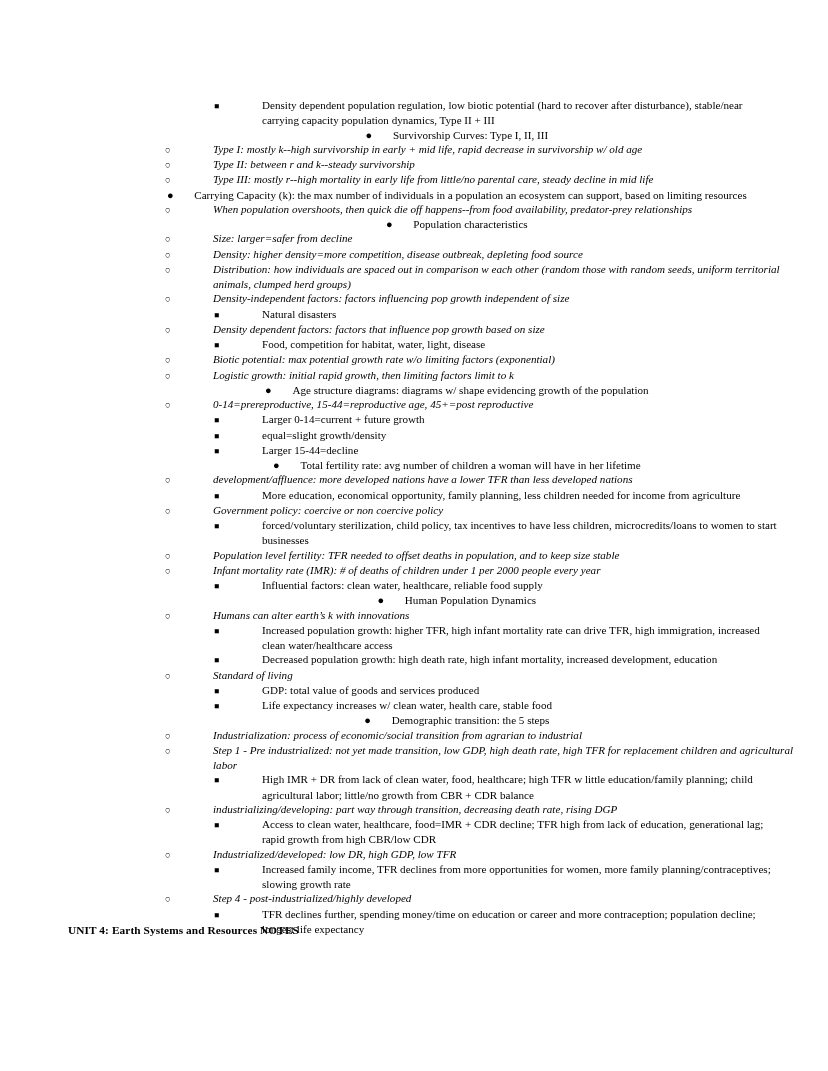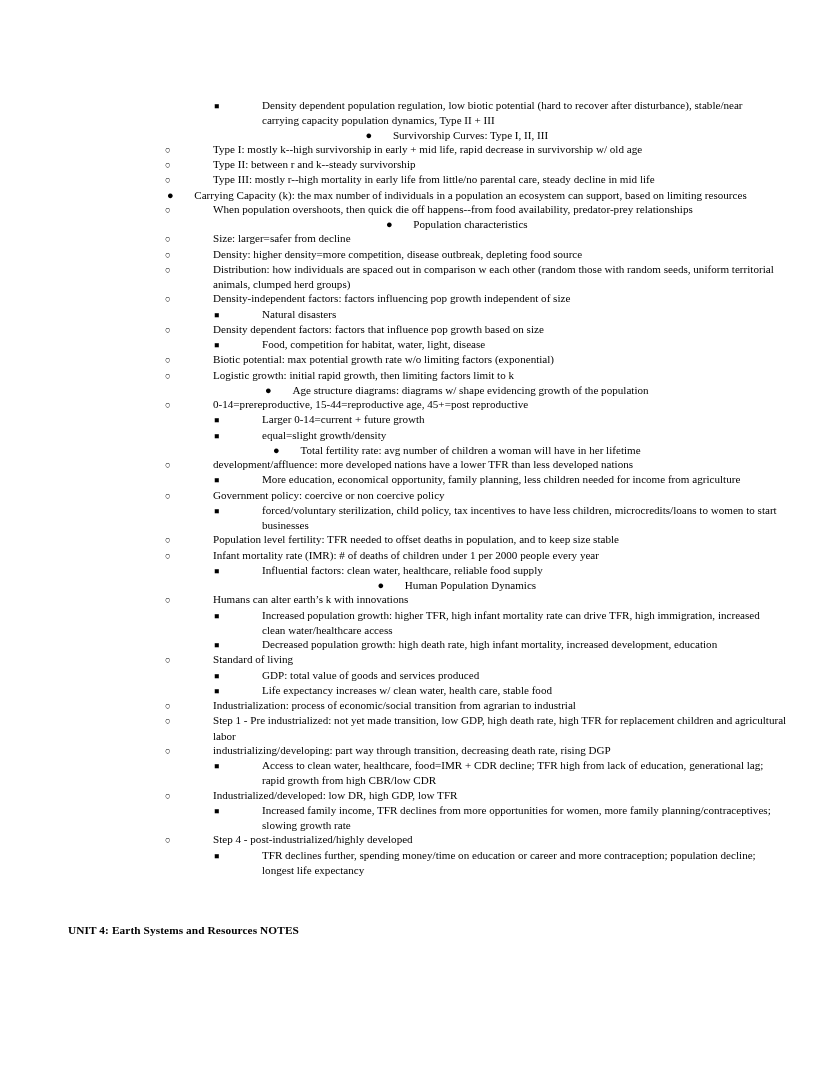--- a/index.html
+++ b/index.html
@@ -30,21 +30,21 @@
   .line {
     font-size: 11.1px;
     line-height: 14.25px;
     position: relative;
     white-space: normal;
     padding: 0;
     margin: 0;
   }
   
   .lv1 { margin-left: 123px; margin-right: 68px; text-indent: -24px; padding-left: 24px; text-align: center; }
-  .lv2 { margin-left: 172px; margin-right: 36px; text-indent: -24px; padding-left: 24px; }
+  .lv2 { margin-left: 172px; margin-right: 36px; text-indent: -24px; padding-left: 24px; font-style: italic; }
   .lv3 { margin-left: 221px; margin-right: 68px; text-indent: -24px; padding-left: 24px; }
 
   .glyph {
     display: inline-block;
     width: 24px;
     font-family: "Liberation Serif", "DejaVu Serif", serif;
     vertical-align: baseline;
   }
   .glyph.disc  { font-size: 11px; }
   .glyph.circ  { font-size: 9.5px; }
@@ -82,37 +82,40 @@
       <div class="line lv2"><span class="glyph circ">○</span><span class="txt">Density-independent factors: factors influencing pop growth independent of size</span></div>
       <div class="line lv3"><span class="glyph sq">■</span><span class="txt">Natural disasters</span></div>
       <div class="line lv2"><span class="glyph circ">○</span><span class="txt">Density dependent factors: factors that influence pop growth based on size</span></div>
       <div class="line lv3"><span class="glyph sq">■</span><span class="txt">Food, competition for habitat, water, light, disease</span></div>
       <div class="line lv2"><span class="glyph circ">○</span><span class="txt">Biotic potential: max potential growth rate w/o limiting factors (exponential)</span></div>
       <div class="line lv2"><span class="glyph circ">○</span><span class="txt">Logistic growth: initial rapid growth, then limiting factors limit to k</span></div>
       <div class="line lv1"><span class="glyph disc">●</span><span class="txt">Age structure diagrams: diagrams w/ shape evidencing growth of the population</span></div>
       <div class="line lv2"><span class="glyph circ">○</span><span class="txt">0-14=prereproductive, 15-44=reproductive age, 45+=post reproductive</span></div>
       <div class="line lv3"><span class="glyph sq">■</span><span class="txt">Larger 0-14=current + future growth</span></div>
       <div class="line lv3"><span class="glyph sq">■</span><span class="txt">equal=slight growth/density</span></div>
+      <div class="line lv3"><span class="glyph sq">■</span><span class="txt">Larger 15-44=decline</span></div>
       <div class="line lv1"><span class="glyph disc">●</span><span class="txt">Total fertility rate: avg number of children a woman will have in her lifetime</span></div>
       <div class="line lv2"><span class="glyph circ">○</span><span class="txt">development/affluence: more developed nations have a lower TFR than less developed nations</span></div>
       <div class="line lv3"><span class="glyph sq">■</span><span class="txt">More education, economical opportunity, family planning, less children needed for income from agriculture</span></div>
       <div class="line lv2"><span class="glyph circ">○</span><span class="txt">Government policy: coercive or non coercive policy</span></div>
       <div class="line lv3"><span class="glyph sq">■</span><span class="txt">forced/voluntary sterilization, child policy, tax incentives to have less children, microcredits/loans to women to start businesses</span></div>
       <div class="line lv2"><span class="glyph circ">○</span><span class="txt">Population level fertility: TFR needed to offset deaths in population, and to keep size stable</span></div>
       <div class="line lv2"><span class="glyph circ">○</span><span class="txt">Infant mortality rate (IMR): # of deaths of children under 1 per 2000 people every year</span></div>
       <div class="line lv3"><span class="glyph sq">■</span><span class="txt">Influential factors: clean water, healthcare, reliable food supply</span></div>
       <div class="line lv1"><span class="glyph disc">●</span><span class="txt">Human Population Dynamics</span></div>
       <div class="line lv2"><span class="glyph circ">○</span><span class="txt">Humans can alter earth’s k with innovations</span></div>
       <div class="line lv3"><span class="glyph sq">■</span><span class="txt">Increased population growth: higher TFR, high infant mortality rate can drive TFR, high immigration, increased clean water/healthcare access</span></div>
       <div class="line lv3"><span class="glyph sq">■</span><span class="txt">Decreased population growth: high death rate, high infant mortality, increased development, education</span></div>
       <div class="line lv2"><span class="glyph circ">○</span><span class="txt">Standard of living</span></div>
       <div class="line lv3"><span class="glyph sq">■</span><span class="txt">GDP: total value of goods and services produced</span></div>
       <div class="line lv3"><span class="glyph sq">■</span><span class="txt">Life expectancy increases w/ clean water, health care, stable food</span></div>
+      <div class="line lv1"><span class="glyph disc">●</span><span class="txt">Demographic transition: the 5 steps</span></div>
       <div class="line lv2"><span class="glyph circ">○</span><span class="txt">Industrialization: process of economic/social transition from agrarian to industrial</span></div>
       <div class="line lv2"><span class="glyph circ">○</span><span class="txt">Step 1 - Pre industrialized: not yet made transition, low GDP, high death rate, high TFR for replacement children and agricultural labor</span></div>
+      <div class="line lv3"><span class="glyph sq">■</span><span class="txt">High IMR + DR from lack of clean water, food, healthcare; high TFR w little education/family planning; child agricultural labor; little/no growth from CBR + CDR balance</span></div>
       <div class="line lv2"><span class="glyph circ">○</span><span class="txt">industrializing/developing: part way through transition, decreasing death rate, rising DGP</span></div>
       <div class="line lv3"><span class="glyph sq">■</span><span class="txt">Access to clean water, healthcare, food=IMR + CDR decline; TFR high from lack of education, generational lag; rapid growth from high CBR/low CDR</span></div>
       <div class="line lv2"><span class="glyph circ">○</span><span class="txt">Industrialized/developed: low DR, high GDP, low TFR</span></div>
       <div class="line lv3"><span class="glyph sq">■</span><span class="txt">Increased family income, TFR declines from more opportunities for women, more family planning/contraceptives; slowing growth rate</span></div>
       <div class="line lv2"><span class="glyph circ">○</span><span class="txt">Step 4 - post-industrialized/highly developed</span></div>
       <div class="line lv3"><span class="glyph sq">■</span><span class="txt">TFR declines further, spending money/time on education or career and more contraception; population decline; longest life expectancy</span></div>
     </div>
 
   <div class="heading" id="heading-unit4">UNIT 4: Earth Systems and Resources NOTES</div>
 

